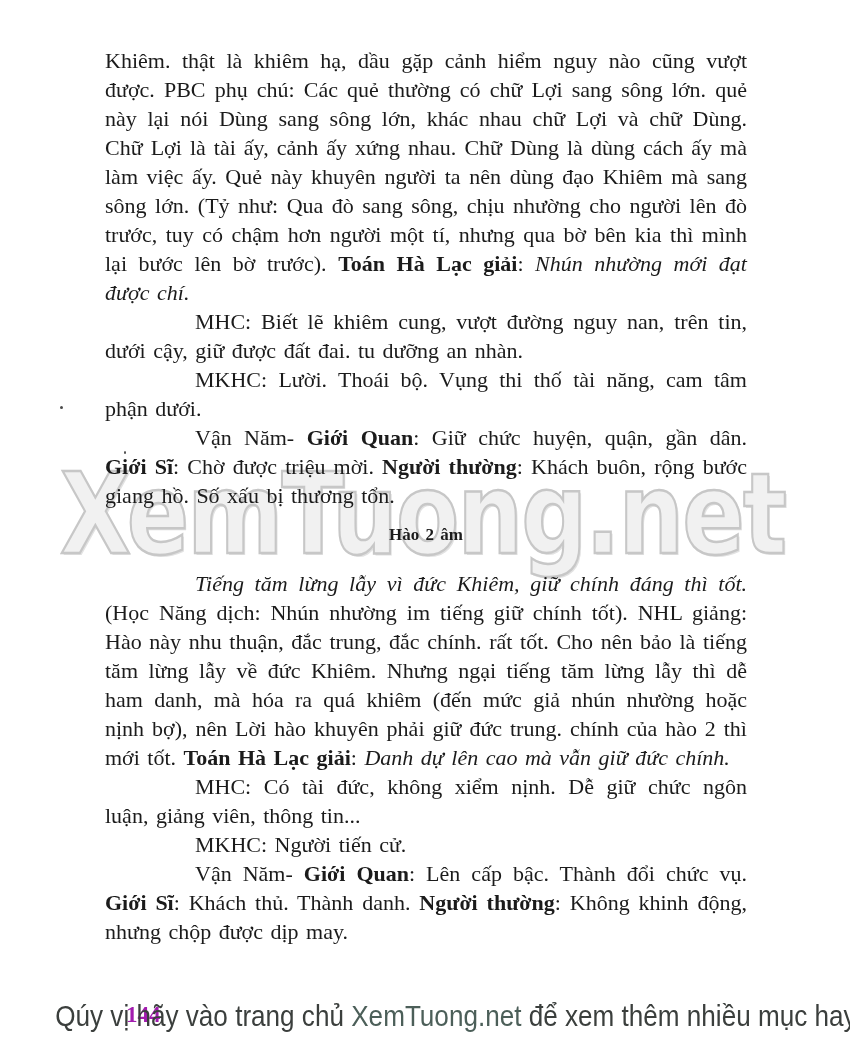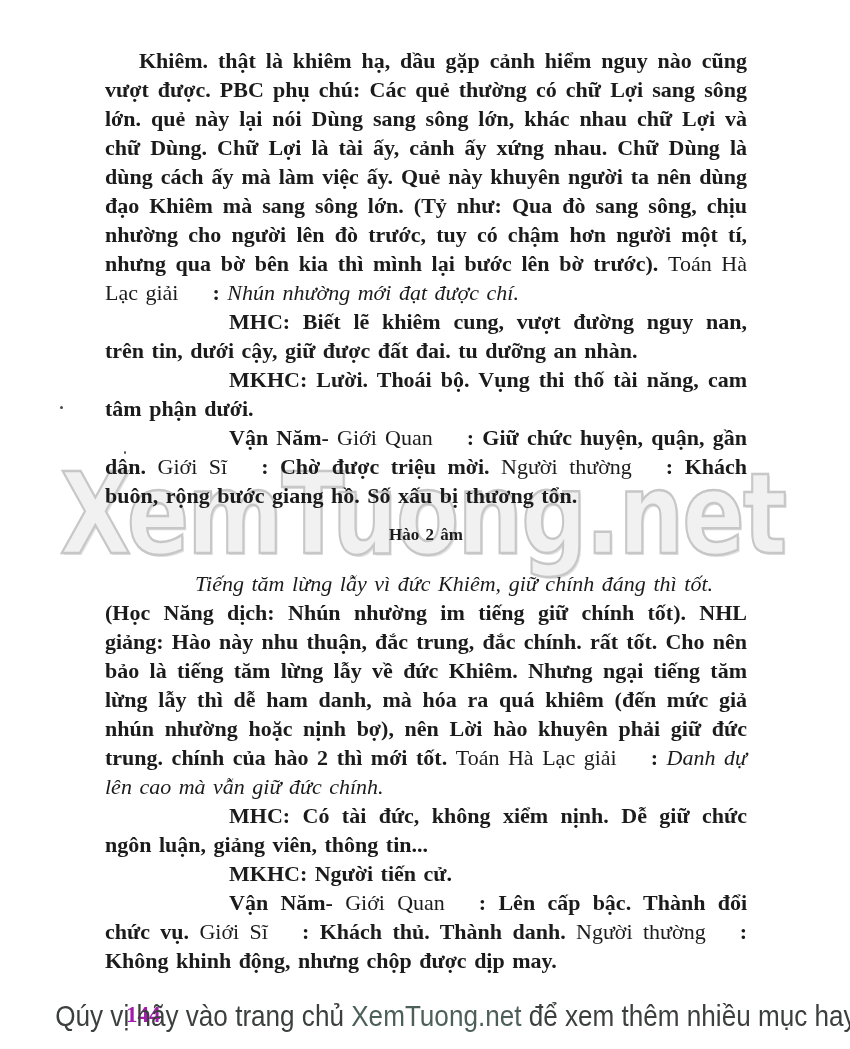--- a/index.html
+++ b/index.html
@@ -38,22 +38,22 @@
     width: 642px;
     z-index: 2;
     color: #1b1b1b;
     font-size: 22px;
     line-height: 29px;
     text-align: justify;
     word-spacing: 2px;
   }
   .content p { margin: 0; }
   .content p.indent { text-indent: 90px; }
-  .run-normal { font-style: normal; font-weight: bold; margin-left: 34px; }
-  .run-bold { font-weight: normal; }
+  .run-normal { font-style: normal; font-weight: normal; }
+  .run-bold { font-weight: bold; }
   .run-italic { font-style: italic; }
 
   .section-heading {
     text-align: center;
     font-weight: bold;
     font-size: 17px;
     margin: 10px 0 20px 0 !important;
     text-indent: 0 !important;
   }
 

